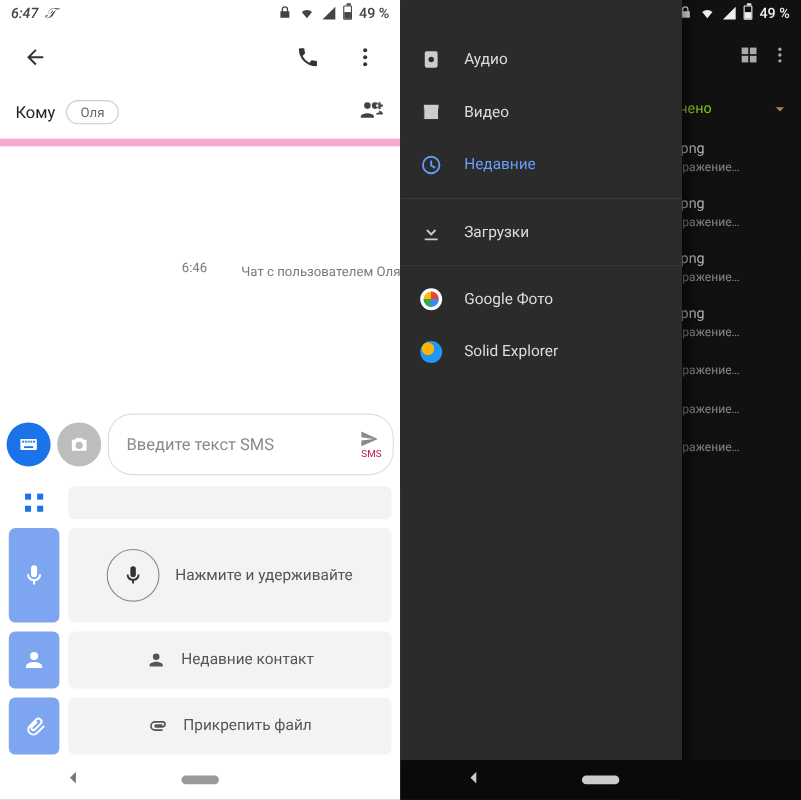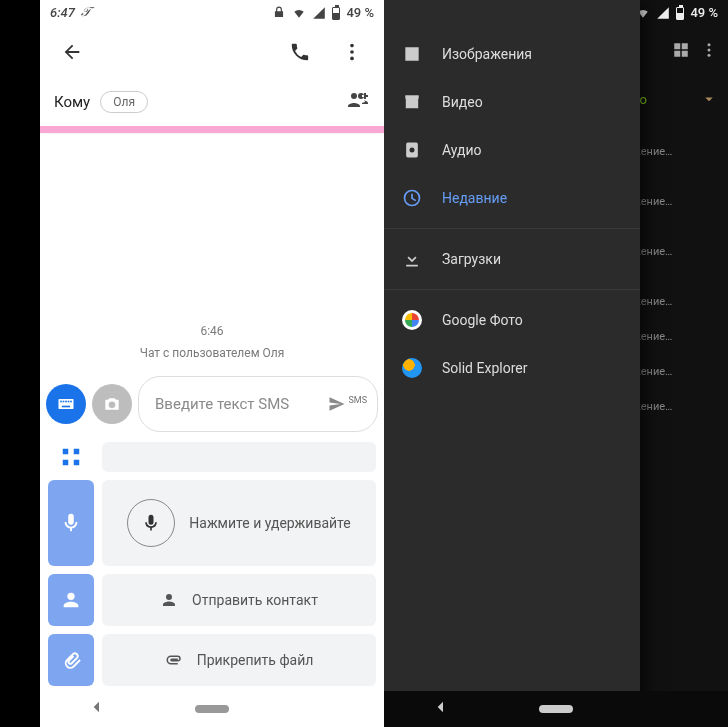--- a/index.html
+++ b/index.html
@@ -1,24 +1,24 @@
 <!DOCTYPE html>
 <html><head>
 <meta charset="utf-8">
 <style>
   * { box-sizing: border-box; margin: 0; padding: 0; font-family: Roboto, Arial, sans-serif; }
   body { width: 728px; height: 727px; display: flex; background: #000; overflow: hidden; }
   .pane { width: 364px; height: 727px; position: relative; overflow: hidden; }
-  .pane-left { background: #fff; margin-left: 40px; }
+  .pane-left { background: #fff; }
   .pane-right { background: #111; }
 
   
   .status { height: 24px; display: flex; align-items: center; justify-content: space-between; padding: 0 10px; font-size: 13px; font-weight: 500; }
   .status .left { font-style: italic; display: flex; align-items: center; gap: 6px; }
-  .status .right { display: flex; align-items: flex-end; gap: 6px; }
+  .status .right { display: flex; align-items: flex-start; gap: 6px; }
   .pane-left .status { color: #444; }
   .pane-right .status { color: #eee; }
   .status svg { width: 14px; height: 14px; }
   .pane-left .status svg { fill: #444; }
   .pane-right .status svg { fill: #eee; }
   .batt { width: 8px; height: 13px; border: 1px solid currentColor; border-radius: 1px; position: relative; display:inline-block; }
   .batt::before { content:""; position:absolute; top:-3px; left:2px; width:4px; height:2px; background: currentColor; }
   .batt::after { content:""; position:absolute; bottom:0; left:0; right:0; height:49%; background: currentColor; }
 
   
@@ -28,33 +28,33 @@
   .icon-btn svg { width: 22px; height: 22px; fill: #333; }
 
   
   .to-row { display: flex; align-items: center; padding: 8px 14px 10px; gap: 10px; border-bottom: 7px solid #f9a8d4; box-shadow: 0 1px 2px rgba(0,0,0,0.06); }
   .to-label { font-size: 15px; color: #222; }
   .chip { border: 1px solid #ccc; border-radius: 14px; padding: 3px 12px; font-size: 12px; color: #666; }
   .to-row .spacer { flex: 1; }
   .to-row svg { width: 24px; height: 24px; fill: #444; }
 
   
-  .conv { height: 235px; display: flex; flex-direction: column; justify-content: flex-end; align-items: center; padding-bottom: 8px; }
+  .conv { height: 235px; display: flex; flex-direction: row; justify-content: flex-end; align-items: center; padding-bottom: 8px; gap: 31px; }
   .time { font-size: 12px; color: #7a7a7a; margin-bottom: 8px; }
   .chat-with { font-size: 12px; color: #7a7a7a; }
 
   
   .compose { display: flex; align-items: center; gap: 6px; padding: 8px 6px 10px; }
   .circle { width: 40px; height: 40px; border-radius: 50%; display: flex; align-items: center; justify-content: center; flex-shrink: 0; }
   .circle.blue { background: #1a73e8; }
   .circle.grey { background: #bdbdbd; }
   .circle svg { width: 20px; height: 20px; fill: #fff; }
   .input-wrap { flex: 1; height: 56px; border: 1px solid #ddd; border-radius: 22px; display: flex; align-items: center; padding: 0 10px 0 16px; background:#fff; }
   .input-wrap .ph { flex: 1; color: #8a8a8a; font-size: 15px; }
-  .send-col { display: flex; flex-direction: row; align-items: flex-start; color: #737373; }
+  .send-col { display: flex; flex-direction: column; align-items: flex-end; color: #be185d; }
   .send-col svg { width: 22px; height: 18px; fill: #8a8a8a; }
   .send-col .sms { font-size: 9px; }
 
   
   .attach { background: #fff; }
   .attach-row { display: flex; gap: 8px; padding: 0 8px 8px; }
   .attach-side { width: 46px; background: #7ea6f0; border-radius: 6px; display:flex; align-items:center; justify-content:center; }
   .attach-side.active { background:#fff; }
   .attach-side.active svg { fill:#1a73e8; }
   .attach-side svg { width: 22px; height: 22px; fill: #fff; }
@@ -218,21 +218,21 @@
     <div class="attach-row short">
       <div class="attach-side">
         <svg viewBox="0 0 24 24">
             <path d="M12 12a4 4 0 100-8 4 4 0 000 8zm0 2c-3 0-8 1.5-8 4v2h16v-2c0-2.5-5-4-8-4z"></path>
           </svg>
       </div>
       <div class="attach-main">
         <svg class="inline" viewBox="0 0 24 24">
             <path d="M12 12a4 4 0 100-8 4 4 0 000 8zm0 2c-3 0-8 1.5-8 4v2h16v-2c0-2.5-5-4-8-4z"></path>
           </svg>
-        <span>Отправить контакт</span>
+        <span>Недавние контакт</span>
       </div>
     </div>
     <div class="attach-row short">
       <div class="attach-side">
         <svg viewBox="0 0 24 24">
             <path d="M16 6a4 4 0 00-8 0v9a6 6 0 0012 0V5h-2v10a4 4 0 01-8 0V6a2 2 0 014 0v8a1 1 0 01-2 0V7H10v7a3 3 0 006 0V6z" transform="rotate(45 12 12)"></path>
           </svg>
       </div>
       <div class="attach-main">
         <svg class="inline" viewBox="0 0 24 24">
@@ -329,37 +329,31 @@
           <div class="fname"></div>
           <div>ображение…</div>
         </div>
       </div>
   </div>
 
   <div class="drawer">
     <div id="drawer-items">
         <div class="drawer-item">
           <svg viewBox="0 0 24 24">
-            <path d="M4 4h16v16H4zM6 18l4-5 3 4 2-3 3 4z"></path>
-          </svg>
-          <span>Изображения</span>
+            <path d="M7 3h10a2 2 0 012 2v14a2 2 0 01-2 2H7a2 2 0 01-2-2V5a2 2 0 012-2zm5 6a3 3 0 100 6 3 3 0 000-6z"></path>
+          </svg>
+          <span>Аудио</span>
         </div>
         <div class="drawer-item">
           <svg viewBox="0 0 24 24">
             <path d="M4 4h16v16H4zM4 4l2 3M8 4l2 3M12 4l2 3M16 4l2 3" stroke="#2b2b2b" stroke-width="1"></path>
             <rect x="4" y="4" width="16" height="4"></rect>
           </svg>
           <span>Видео</span>
         </div>
-        <div class="drawer-item">
-          <svg viewBox="0 0 24 24">
-            <path d="M7 3h10a2 2 0 012 2v14a2 2 0 01-2 2H7a2 2 0 01-2-2V5a2 2 0 012-2zm5 6a3 3 0 100 6 3 3 0 000-6z"></path>
-          </svg>
-          <span>Аудио</span>
-        </div>
         <div class="drawer-item active">
           <svg viewBox="0 0 24 24">
             <path d="M12 2a10 10 0 100 20 10 10 0 000-20zm0 2a8 8 0 110 16 8 8 0 010-16zm1 3h-2v6l5 3 1-1.7-4-2.3z"></path>
           </svg>
           <span>Недавние</span>
         </div>
       </div>
     <hr>
     <div class="drawer-item">
       <svg viewBox="0 0 24 24">

